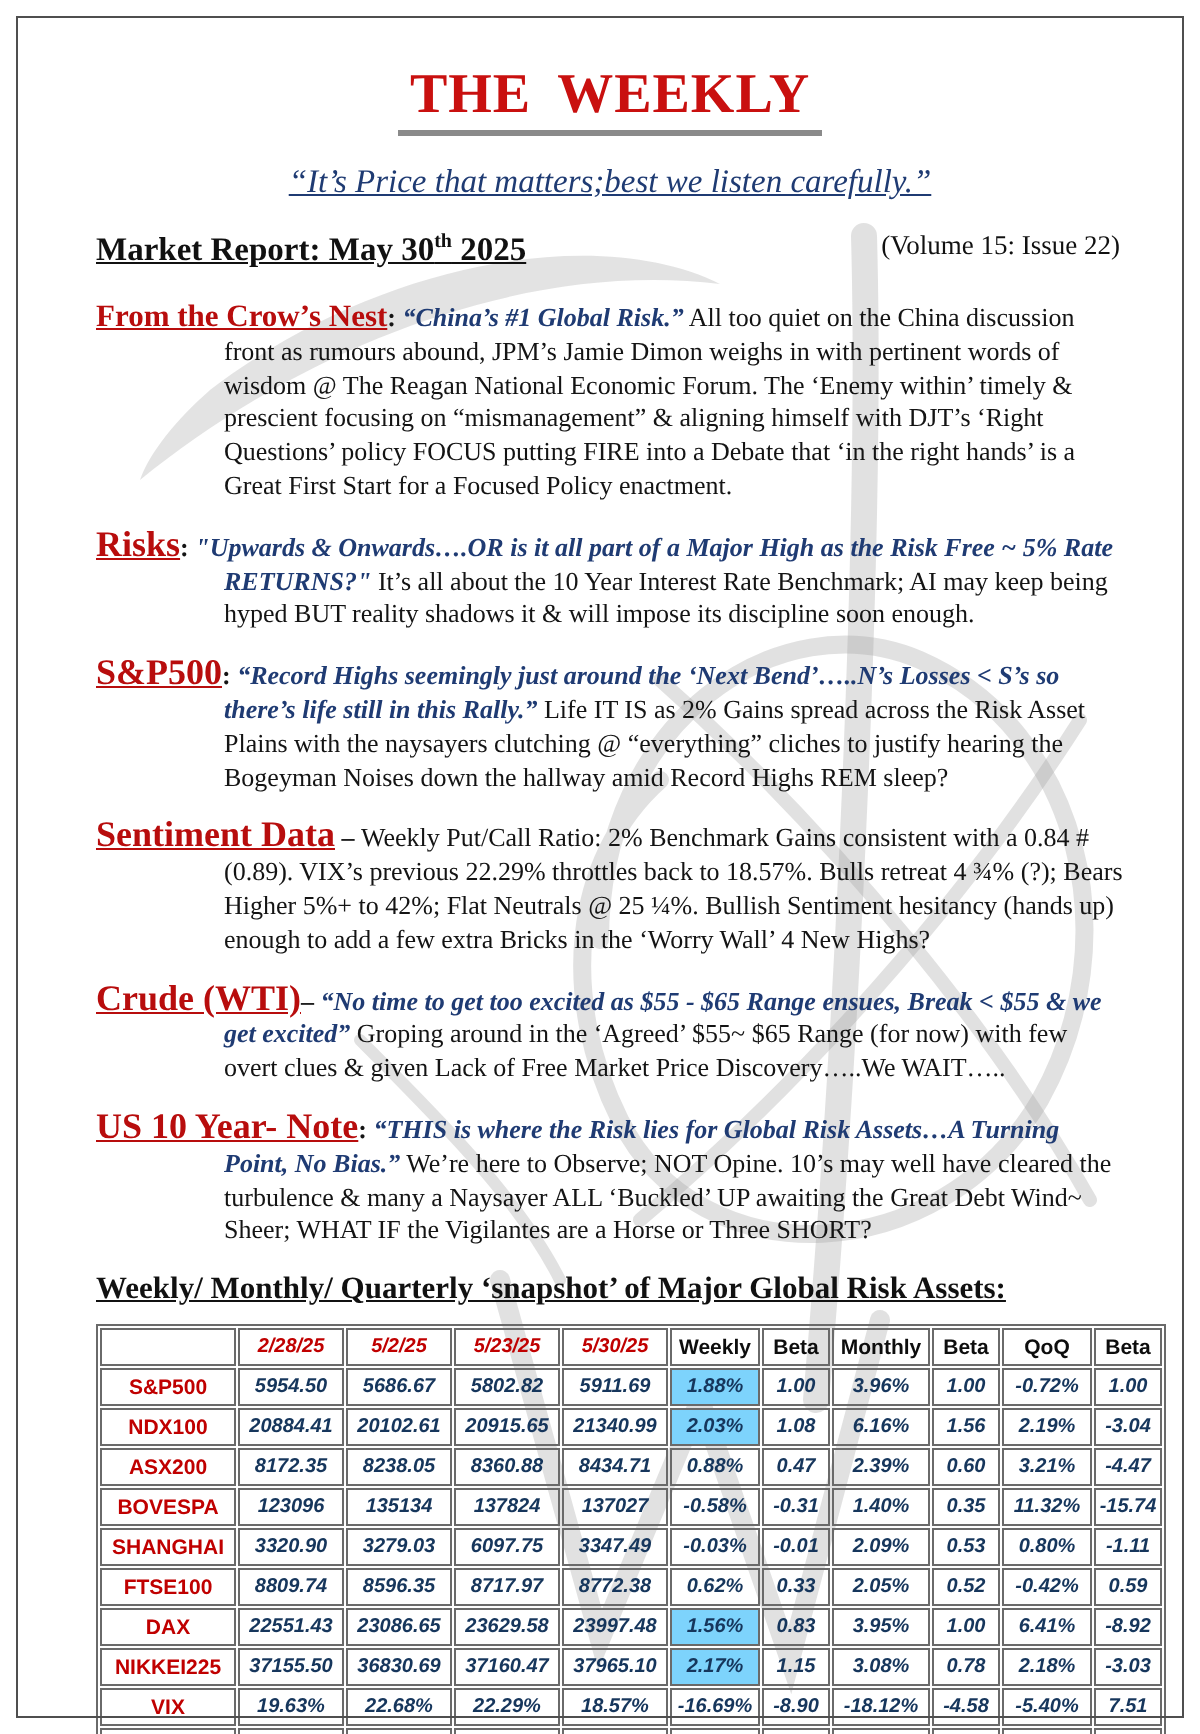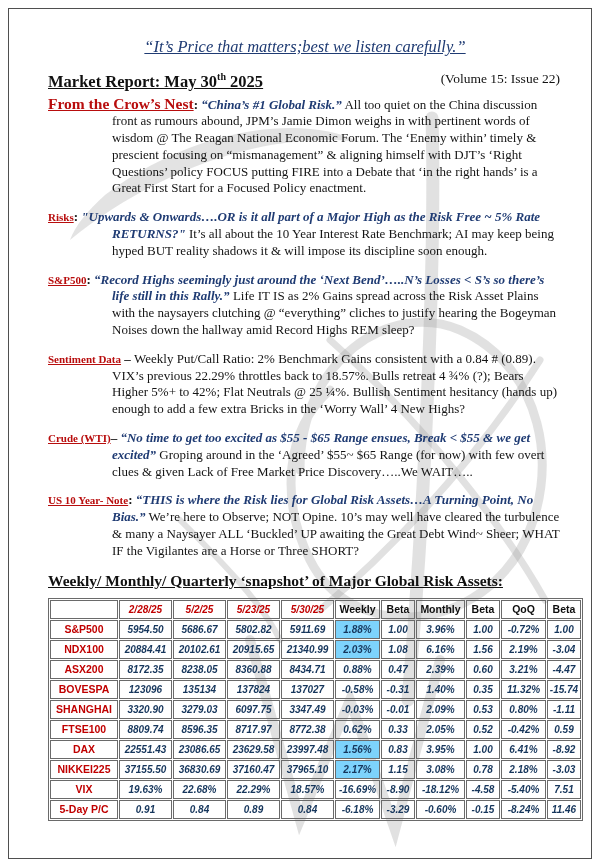--- a/index.html
+++ b/index.html
@@ -43,28 +43,28 @@
   .report-row{
     display:flex;justify-content:space-between;align-items:flex-start;
     margin-top:14px;padding-right:2px;
   }
   .report-title{
     font-size:16.5px;font-weight:bold;color:#111;
     text-decoration:underline;
   }
   .report-title sup{font-size:10px;}
   .volume{font-size:13.5px;color:#111;}
-  .sections{margin-top:4px;}
+  .sections{margin-top:16px;}
   .section{
     font-size:13px;line-height:16.8px;color:#141414;
     padding-left:64px;text-indent:-64px;
     margin:0 0 12px 0;
   }
   .sec-heading{
-    color:#B80D0D;font-weight:bold;font-size:11px;
+    color:#B80D0D;font-weight:bold;font-size:18px;
     text-decoration:underline;
   }
   .sec-heading.big{font-size:15.5px;}
   .sec-sep{color:#141414;font-weight:bold;}
   .sec-quote{
     color:#1F3B73;font-style:italic;font-weight:bold;
   }
   .sec-body{color:#141414;}
   .table-title{
     font-size:15.5px;font-weight:bold;color:#111;
@@ -119,20 +119,23 @@
       <path d="M540,360 C470,470 380,560 320,610" stroke-width="7"></path>
       <path d="M250,640 L300,820 L350,700 L395,830 L440,660" stroke-width="10"></path>
       <path d="M180,520 C220,560 260,600 280,640" stroke-width="6"></path>
     </g>
   </svg>
 
   <div class="frame"></div>
 
   <div class="content">
 
+    <div class="title-wrap">
+      <span class="doc-title">THE WEEKLY</span>
+    </div>
 
     <div class="tagline-wrap">
       <span class="tagline">“It’s Price that matters;best we listen carefully.”</span>
     </div>
 
     <div class="report-row">
       <span class="report-title"><span>Market Report: May 30</span><sup>th</sup><span> 2025</span></span>
       <span class="volume">(Volume 15: Issue 22)</span>
     </div>
 

